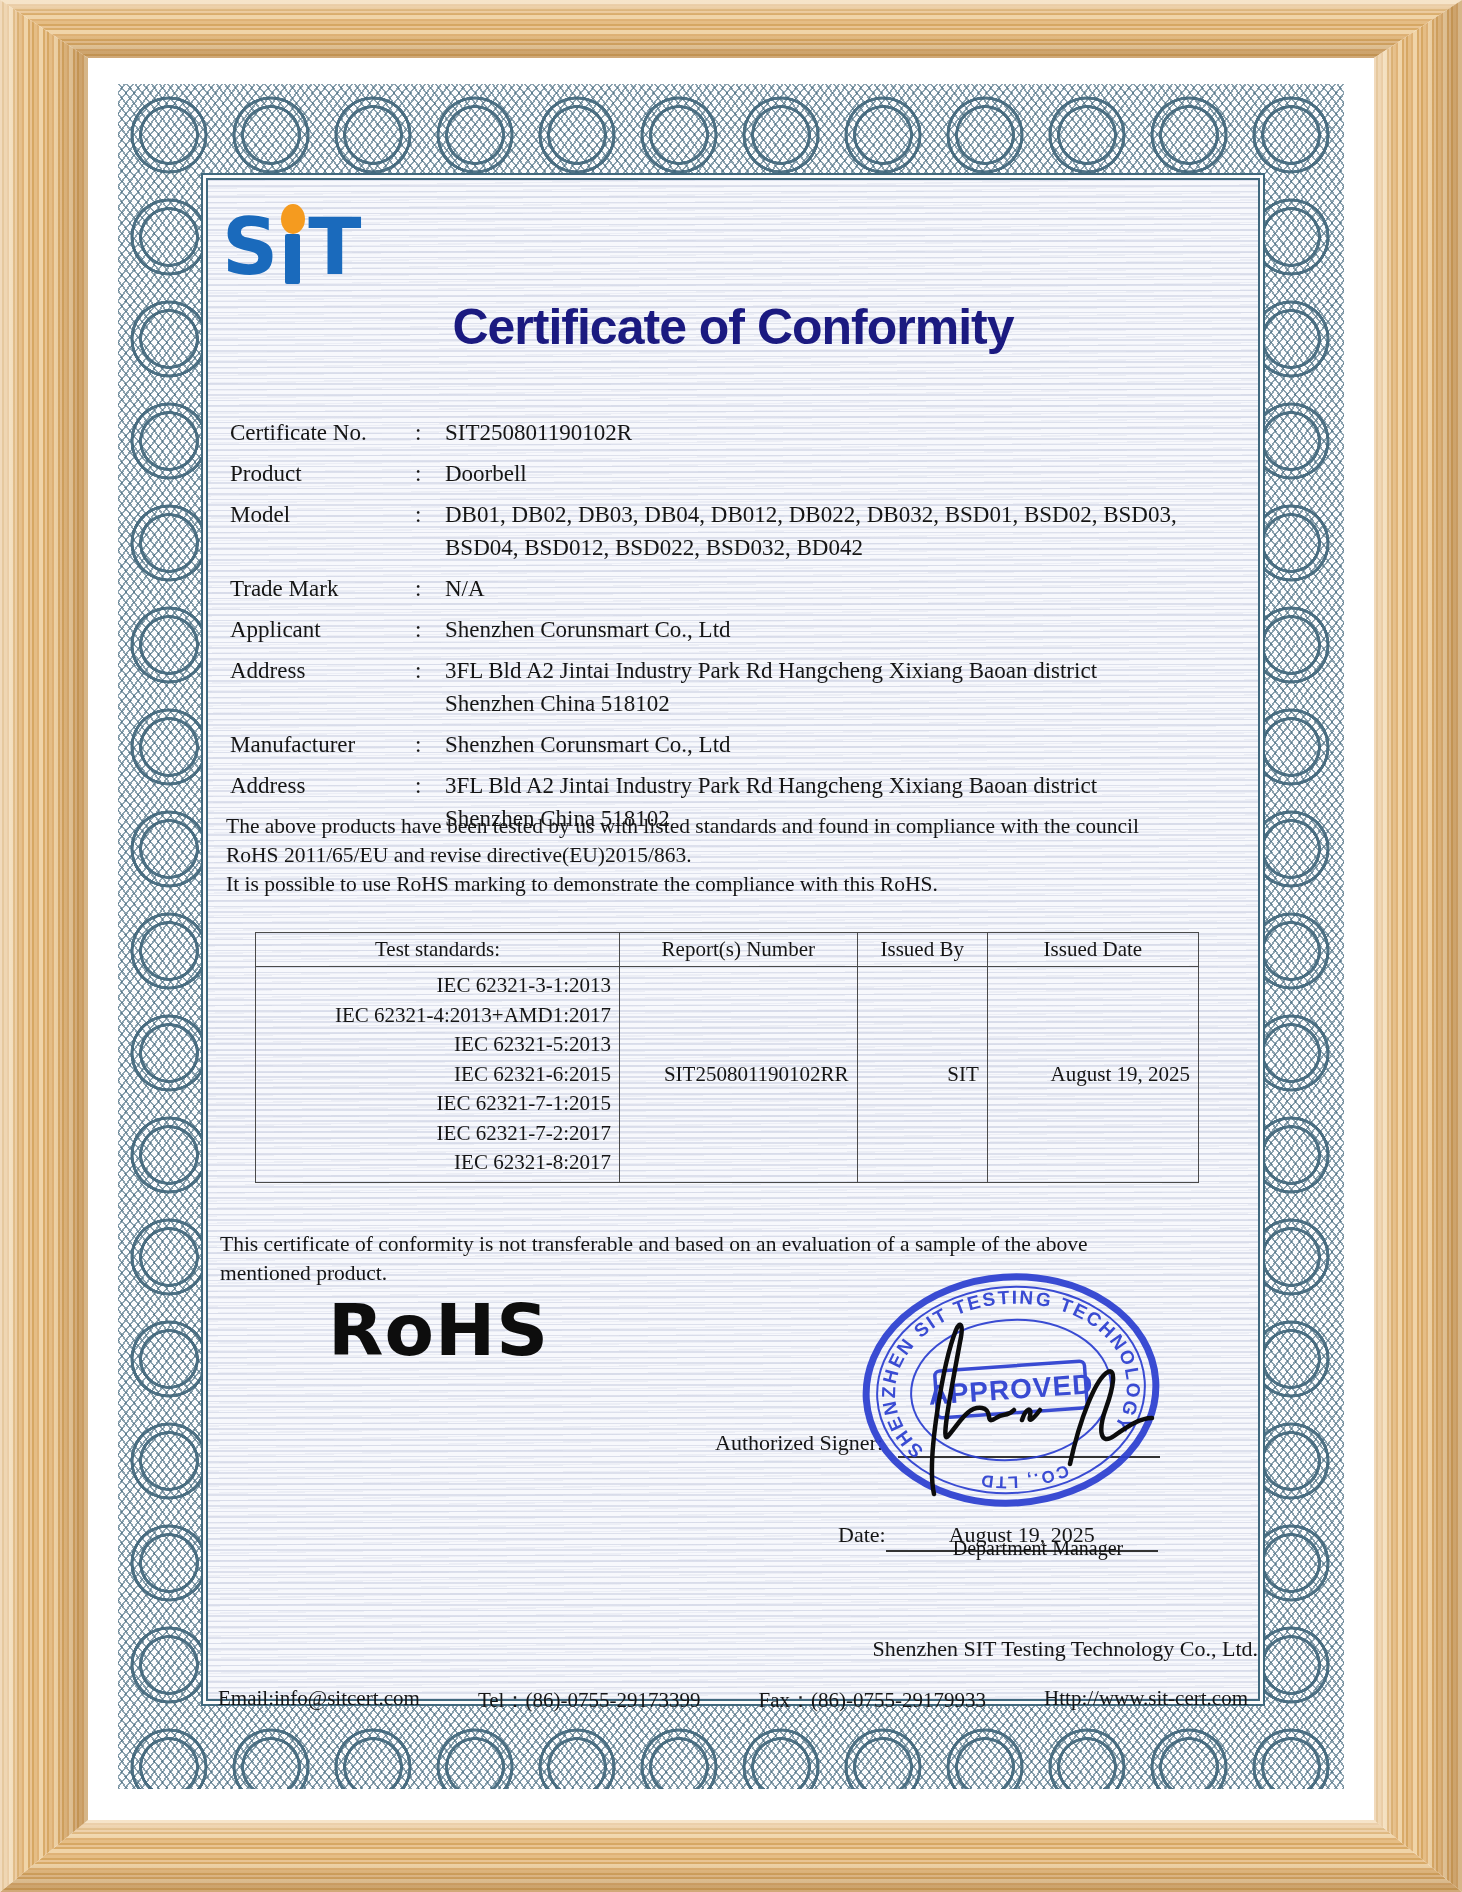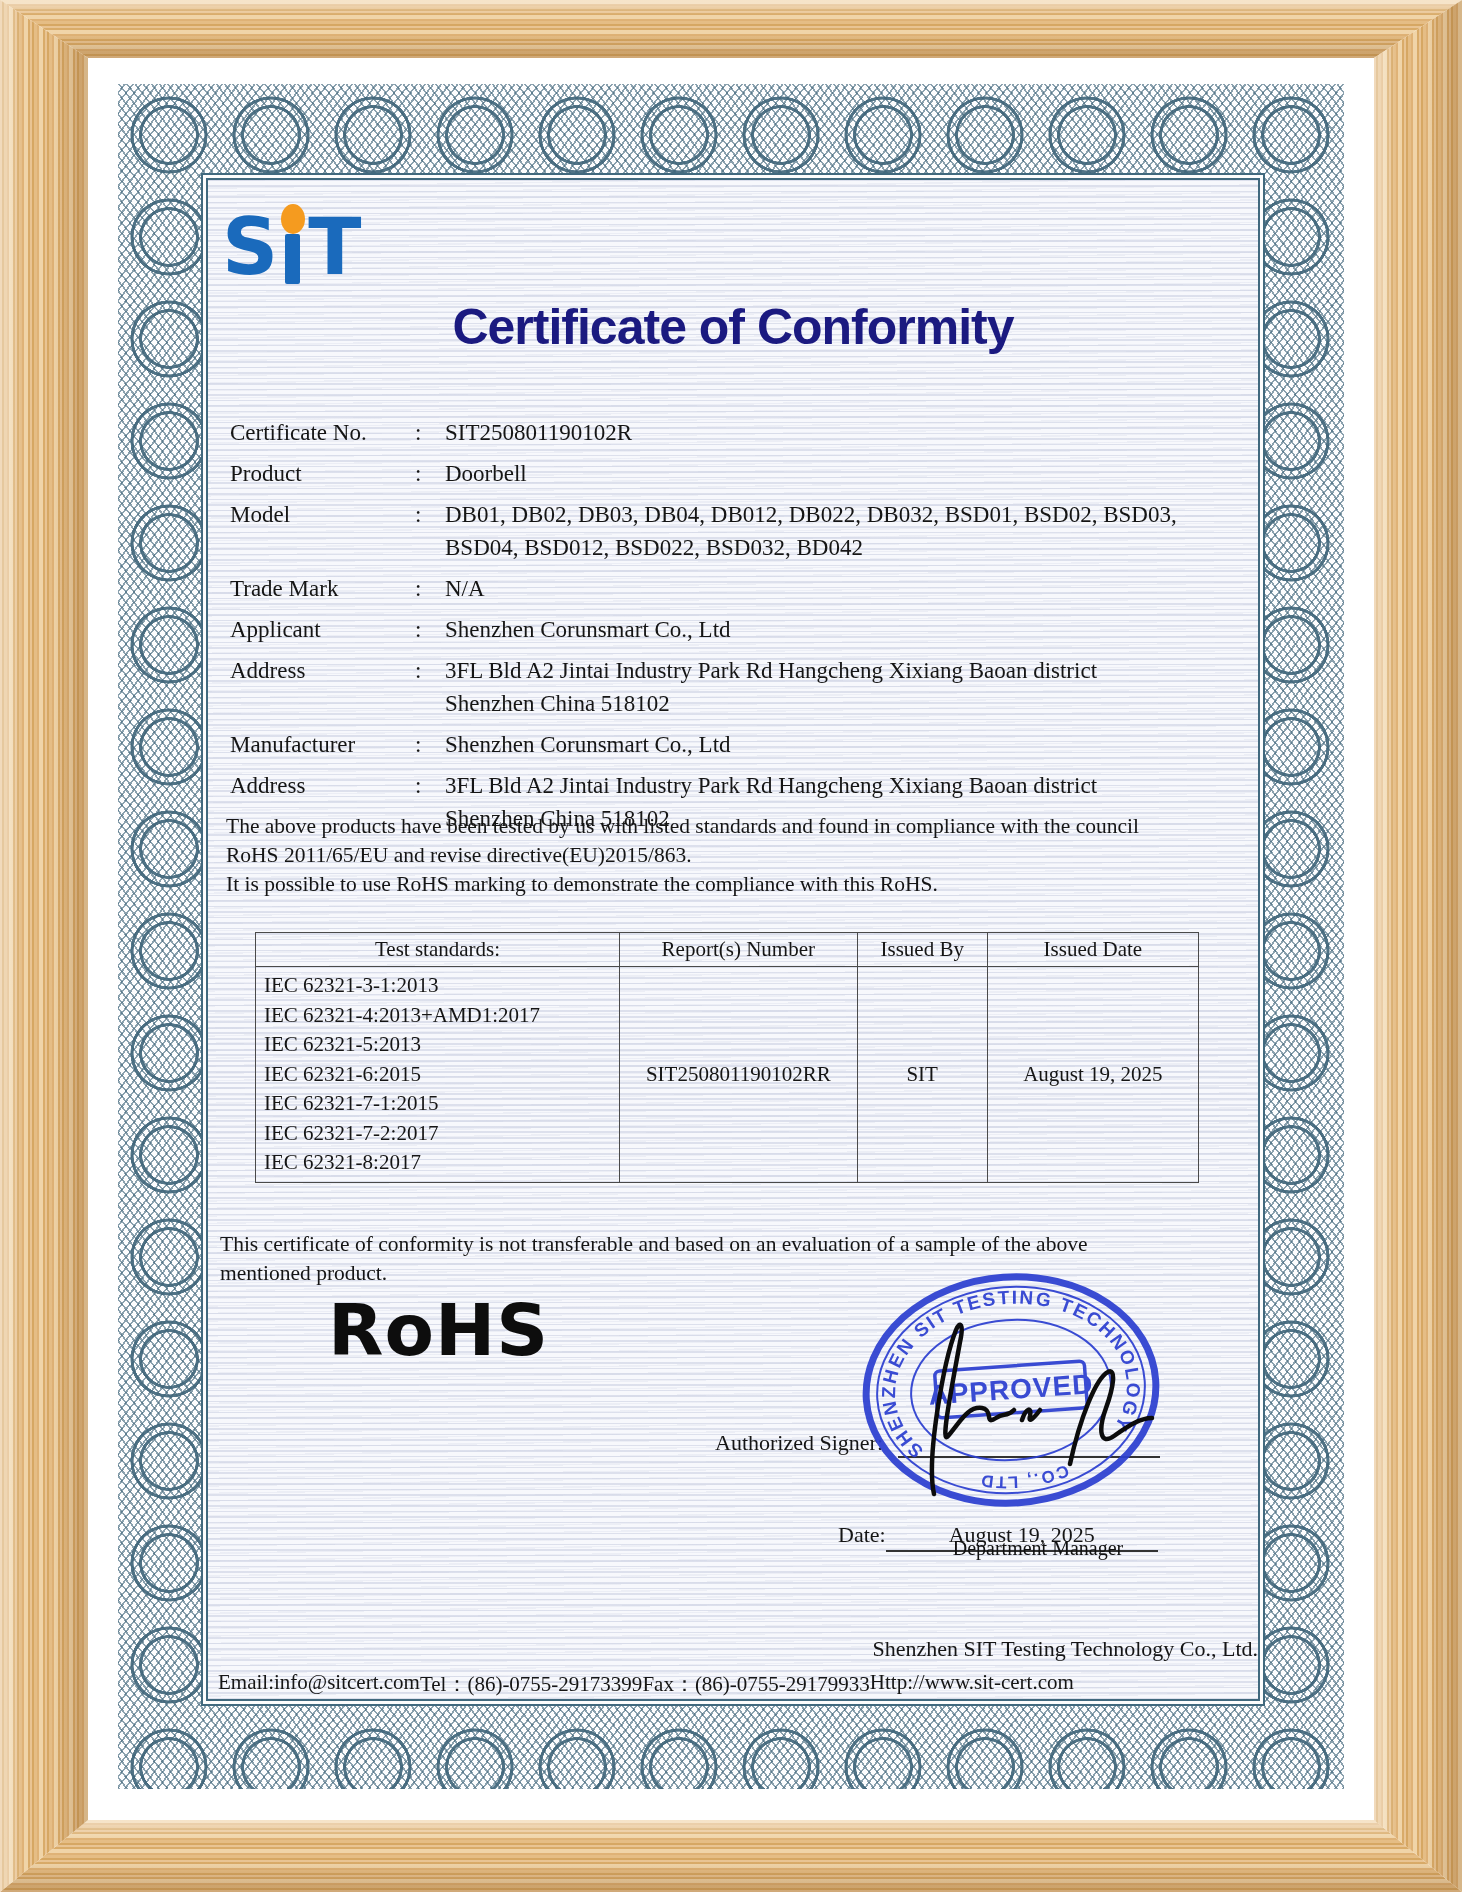--- a/index.html
+++ b/index.html
@@ -50,43 +50,43 @@
 
   
   .details{position:absolute;left:22px;top:236px;width:990px;font-size:23px;line-height:33px;}
   .drow{display:grid;grid-template-columns:185px 30px 1fr;margin-bottom:8px;}
   .drow .val{max-width:745px;}
 
   .statement{position:absolute;left:18px;top:632px;width:952px;font-size:21.5px;line-height:29px;}
 
   
   table.std{position:absolute;left:47px;top:752px;width:944px;border-collapse:collapse;font-size:21px;}
-  table.std th, table.std td{border:1.5px solid #4a4a4a;padding:4px 8px;font-weight:normal;}
+  table.std th, table.std td{border:1.5px solid #4a4a4a;padding:4px 8px;font-weight:normal;text-align:right;}
   table.std th{text-align:center;height:34px;}
   table.std td{vertical-align:middle;}
   td.stds{line-height:29.5px;padding-left:12px;}
   .c{text-align:center;}
   .w1{width:38.6%}.w2{width:25.2%}.w3{width:13.8%}.w4{width:22.4%}
 
   .disclaimer{position:absolute;left:12px;top:1050px;width:952px;font-size:21.5px;line-height:29px;}
 
   .rohs{position:absolute;left:120px;top:1108px;font-family:"DejaVu Sans", sans-serif;
         font-weight:800;font-size:72px;color:#0d0d0d;letter-spacing:1px;}
 
   
   .signer-label{position:absolute;left:507px;top:1250px;font-size:22px;}
   .signer-line{position:absolute;left:690px;top:1250px;width:262px;height:28px;border-bottom:2px solid #333;}
   .dept{position:absolute;left:700px;top:1357px;width:260px;text-align:center;font-size:20px;color:#111;z-index:5;}
   .stamp{position:absolute;left:648px;top:1088px;z-index:4;}
   .date-row{position:absolute;left:630px;top:1342px;font-size:22px;display:flex;}
   .date-line{display:inline-block;width:272px;border-bottom:2px solid #333;text-align:center;padding-bottom:2px;}
 
   .footer-company{position:absolute;left:0;top:1456px;width:100%;text-align:right;font-size:22px;}
-  .footer-contacts{position:absolute;left:0;top:1490px;width:100%;padding:0 10px;display:flex;
-                   justify-content:flex-start;font-size:21px;}
+  .footer-contacts{position:absolute;left:0;top:1490px;width:100%;padding:16px 10px;display:flex;
+                   justify-content:space-between;font-size:21px;}
 </style>
 </head>
 <body>
 
 <div class="page">
 
   <div class="wood grain-h frame-top"></div>
   <div class="wood grain-h frame-bottom"></div>
   <div class="wood grain-v frame-left"></div>
   <div class="wood grain-v frame-right"></div>

